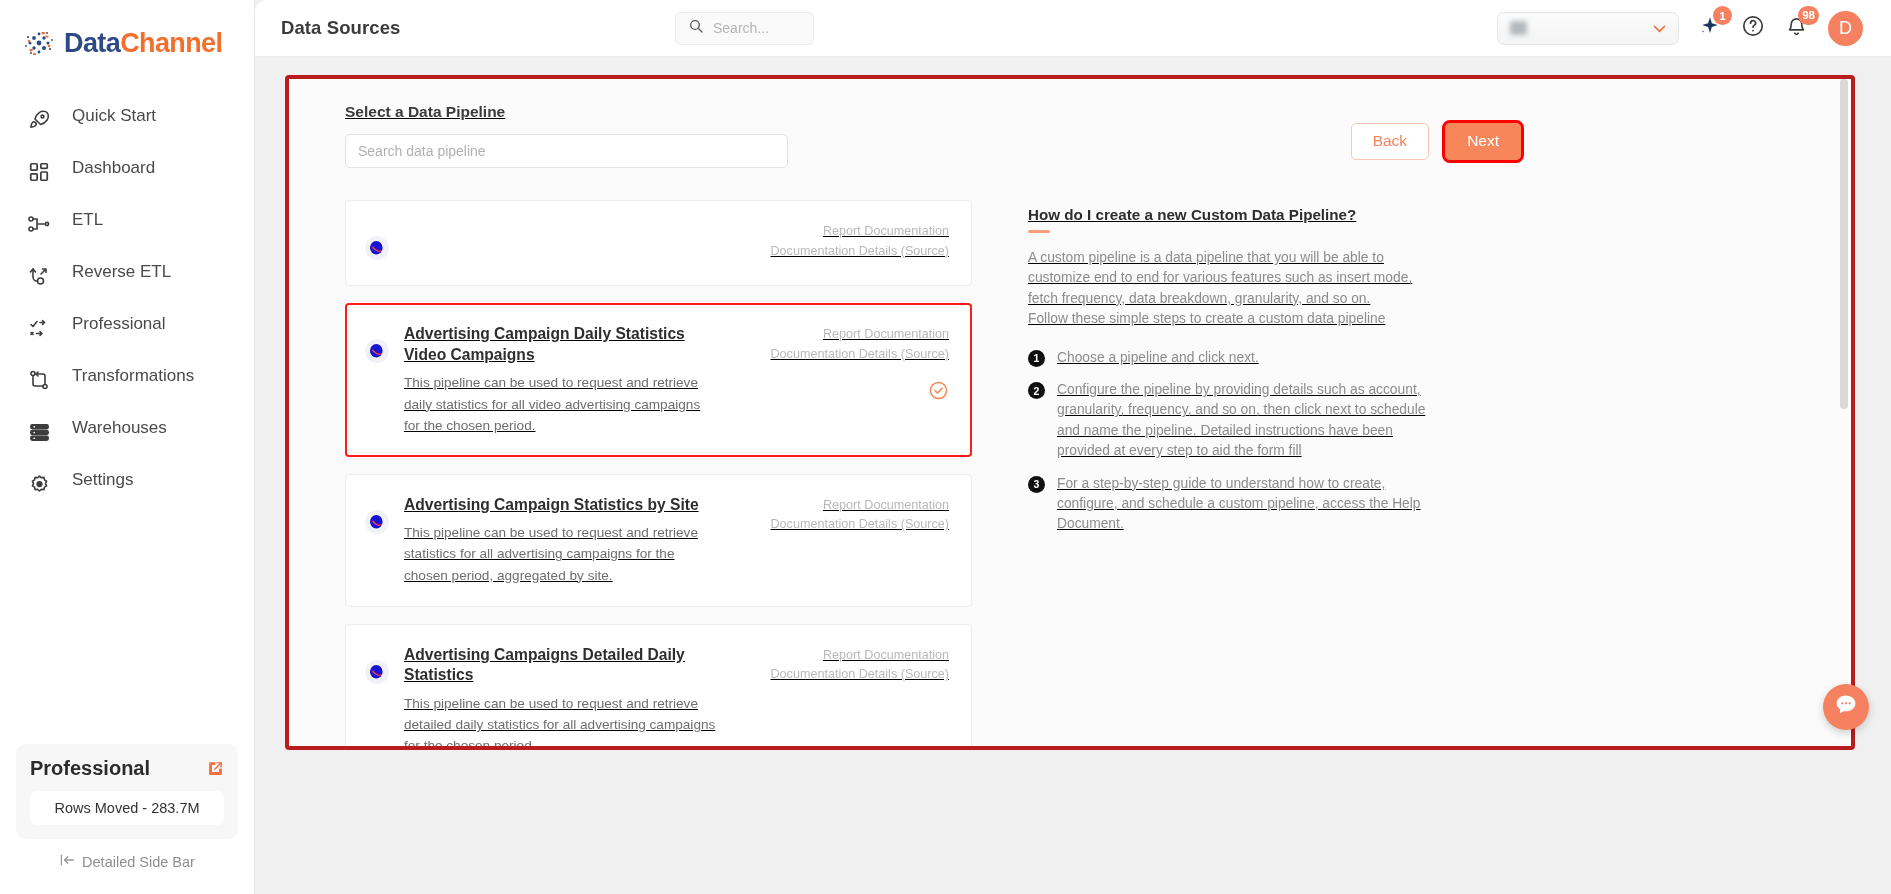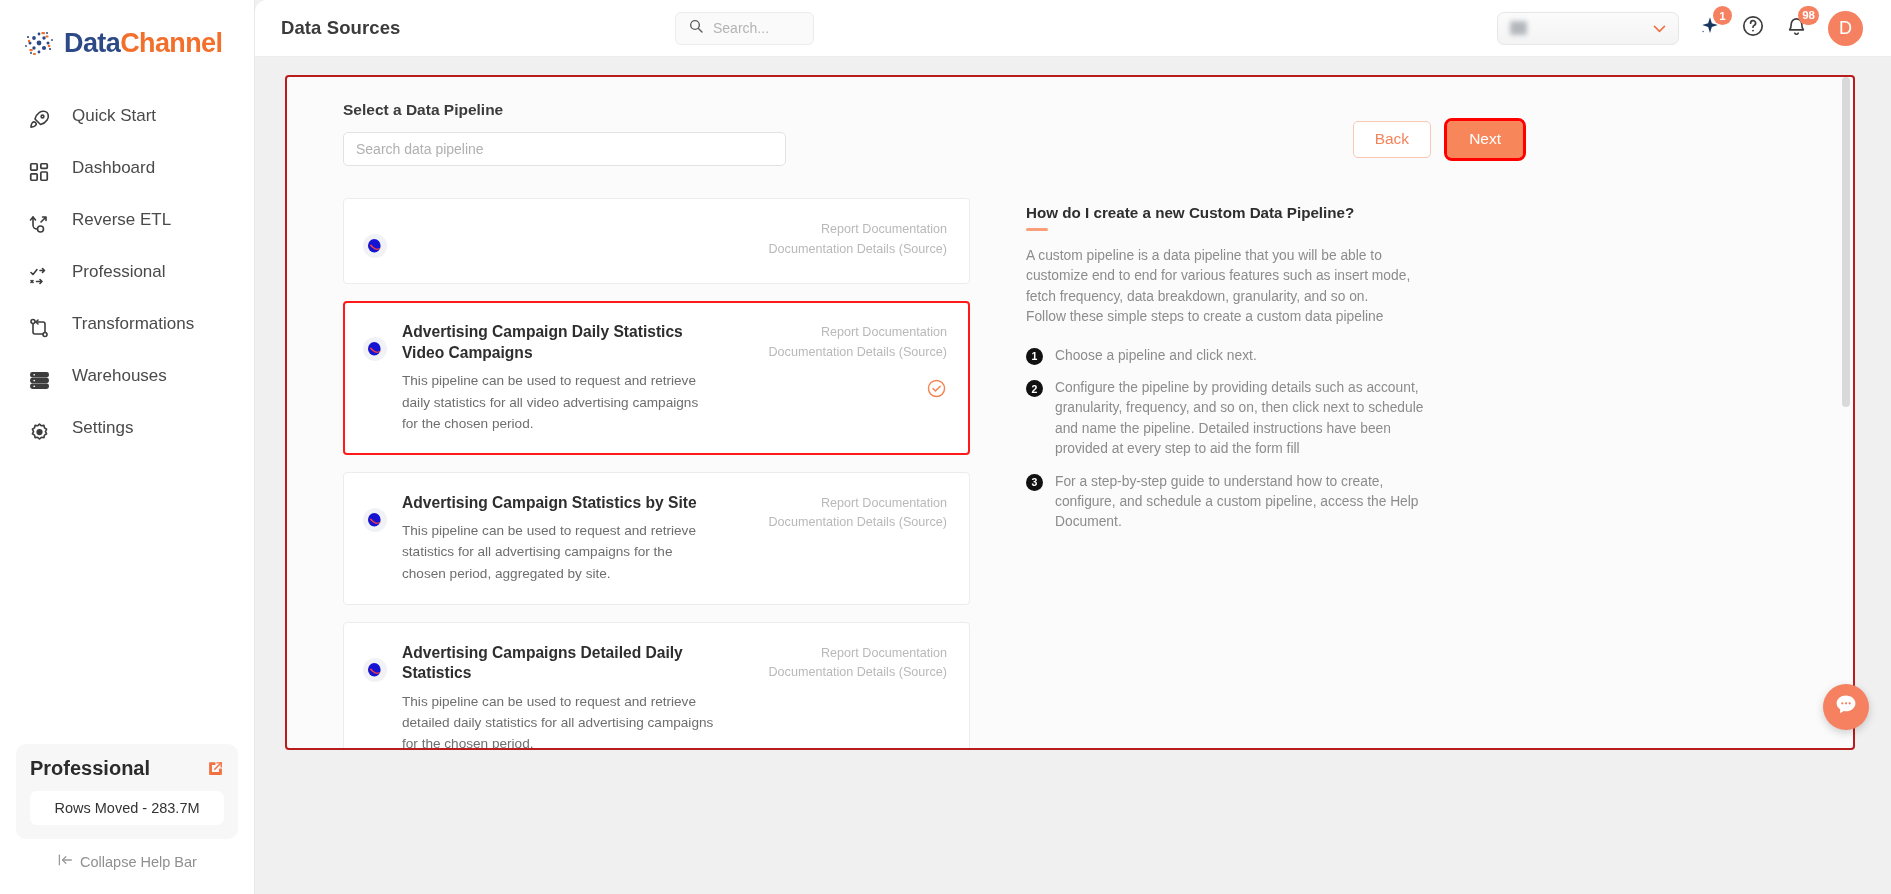--- a/index.html
+++ b/index.html
@@ -198,26 +198,27 @@
   
   .content-scroll {
     flex: 1 1 auto;
     overflow: hidden;
     position: relative;
     background: #f0f0f0;
     padding: 18px 36px 0 30px;
   }
   .panel {
     background: #fbfbfb;
-    border: 2px solid #b91c1c;
+    border: 4px solid #b91c1c;
     border-radius: 4px;
     height: 100%;
     padding: 24px 28px 0 56px;
     position: relative;
     overflow: hidden;
+    text-decoration: underline;
   }
   .panel-head { position: relative; }
   .sel-label {
     font-size: 15.5px;
     color: #3b3b3b;
     font-weight: bold;
     margin-bottom: 13px;
   }
   .pipe-search {
     width: 443px; height: 34px;
@@ -440,20 +441,31 @@
           <svg width="22" height="22" viewBox="0 0 24 24" fill="none" stroke="#3d3d3d" stroke-width="1.9">
             <rect x="3" y="3" width="7" height="7" rx="1"></rect>
             <rect x="14" y="3" width="7" height="5" rx="1"></rect>
             <rect x="3" y="14" width="7" height="7" rx="1"></rect>
             <rect x="14" y="12" width="7" height="9" rx="1"></rect>
           </svg>
         </span>
         <span class="nav-label">Dashboard</span>
       </div>
 
+      <div class="nav-item">
+        <span class="nav-ico">
+          <svg width="24" height="24" viewBox="0 0 24 24" fill="none" stroke="#3d3d3d" stroke-width="1.6">
+            <circle cx="4" cy="7" r="2"></circle>
+              <circle cx="4" cy="17" r="2"></circle>
+            <circle cx="20" cy="12" r="1.6"></circle>
+            <path d="M6 7h4v10H6M10 12h8" stroke-linecap="round"></path>
+          </svg>
+        </span>
+        <span class="nav-label">ETL</span>
+      </div>
 
       <div class="nav-item">
         <span class="nav-ico">
           <svg width="24" height="24" viewBox="0 0 24 24" fill="none" stroke="#3d3d3d" stroke-width="1.6" stroke-linecap="round" stroke-linejoin="round">
             <path d="M6 5v8a4 4 0 0 0 4 4"></path>
             <path d="M3.5 8 6 5l2.5 3"></path>
             <path d="m14 10 5-5m0 0h-3.5M19 5v3.5"></path>
             <circle cx="13.5" cy="17" r="3"></circle>
           </svg>
         </span>
@@ -529,21 +541,21 @@
     </div>
 
     <div class="collapse-bar">
       <span>
         <svg width="16" height="14" viewBox="0 0 20 16" fill="none" stroke="#9a9a9a" stroke-width="1.6" stroke-linecap="round" stroke-linejoin="round">
           <path d="M3 2v12"></path>
             <path d="M18 8H7"></path>
             <path d="m11 4-4 4 4 4"></path>
         </svg>
       </span>
-      <span>Collapse Help Bar</span>
+      <span>Detailed Side Bar</span>
     </div>
   </aside>
 
   <section class="main">
 
     <header class="topbar">
       <div class="page-title">Data Sources</div>
 
       <div class="search-box">
         <span>

